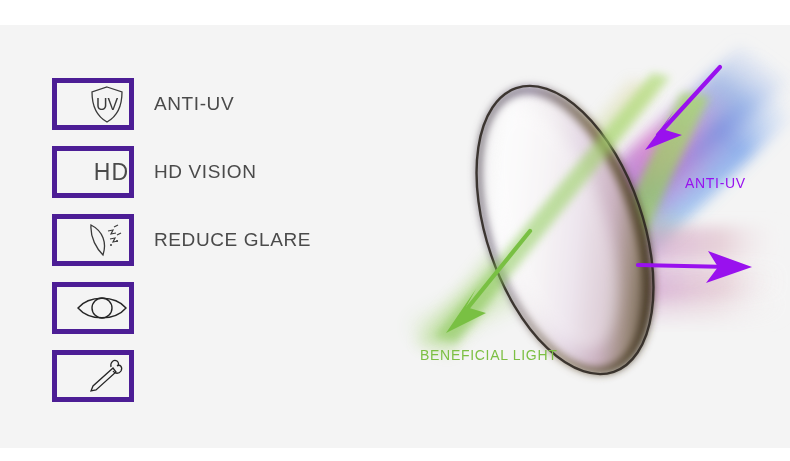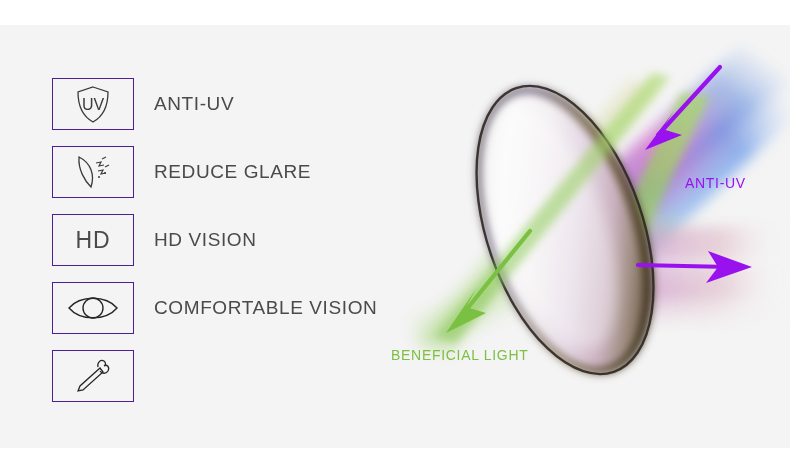--- a/index.html
+++ b/index.html
@@ -22,23 +22,23 @@
   
   .features{
     position:absolute;left:52px;top:78px;width:380px;
   }
   .feature-row{
     display:flex;align-items:center;
     height:52px;margin-bottom:16px;
   }
   .icon-box{
     width:82px;height:52px;
-    border:1px solid #4c1d95;
+    border:5px solid #4c1d95;
     background:transparent;
-    display:flex;align-items:center;justify-content:center;
+    display:flex;align-items:center;justify-content:flex-end;
     flex:0 0 auto;
     box-sizing:border-box;
   }
   .icon-box svg{display:block;}
   .feature-label{
     margin-left:20px;
     font-size:19px;
     letter-spacing:0.6px;
     color:#4a4a4a;
     white-space:nowrap;
@@ -56,71 +56,70 @@
   }
   .illus svg{position:absolute;left:0;top:0;}
   .beam-label{
     position:absolute;
     font-size:14px;
     letter-spacing:0.7px;
     white-space:nowrap;
     font-family:"Liberation Sans", sans-serif;
   }
   #label-anti-uv{left:295px;top:150px;color:#9911ee;}
-  #label-beneficial{left:1px;top:322px;color:#7cbf43;}
+  #label-beneficial{left:30px;top:322px;color:#7cbf43;}
 </style>
 </head>
 <body>
 
 <div id="page">
 
   <div class="bg-panel"></div>
 
   <div class="features">
 
     <div class="feature-row">
       <div class="icon-box">
         <svg width="44" height="44" viewBox="0 0 44 44">
           <path d="M22 5 L37 10 C37 26 31 35 22 40 C13 35 7 26 7 10 Z" fill="none" stroke="#3a3a3a" stroke-width="1.3"></path>
           <text x="22" y="28" text-anchor="middle" font-family="Liberation Sans, sans-serif" font-size="16" fill="#3a3a3a">UV</text>
         </svg>
       </div>
       <div class="feature-label">ANTI-UV</div>
+    </div>
+
+    <div class="feature-row">
+      <div class="icon-box">
+        <span class="txt-icon">HD</span>
+      </div>
+      <div class="feature-label">HD VISION</div>
     </div>
 
     <div class="feature-row">
       <div class="icon-box">
         <svg width="48" height="42" viewBox="0 0 48 42">
           <path d="M10 6 C22 12 26 24 22 36 C16 30 9 19 10 6 Z" fill="none" stroke="#3a3a3a" stroke-width="1.3"></path>
           <path d="M27 12 l5 -1 l-2 4 l5 -1" fill="none" stroke="#3a3a3a" stroke-width="1.2"></path>
           <path d="M29 20 l5 -1 l-2 4 l5 -1" fill="none" stroke="#3a3a3a" stroke-width="1.2"></path>
           <path d="M33 8 l4 -2" fill="none" stroke="#3a3a3a" stroke-width="1.2"></path>
           <path d="M36 16 l4 -2" fill="none" stroke="#3a3a3a" stroke-width="1.2"></path>
           <circle cx="30" cy="26" r="1" fill="#3a3a3a"></circle>
           <circle cx="36" cy="22" r="1" fill="#3a3a3a"></circle>
         </svg>
       </div>
       <div class="feature-label">REDUCE GLARE</div>
     </div>
 
     <div class="feature-row">
       <div class="icon-box">
-        <span class="txt-icon">HD</span>
-      </div>
-      <div class="feature-label">HD VISION</div>
-    </div>
-
-    <div class="feature-row">
-      <div class="icon-box">
         <svg width="54" height="32" viewBox="0 0 54 32">
           <path d="M3 16 C14 3 40 3 51 16 C40 29 14 29 3 16 Z" fill="none" stroke="#262626" stroke-width="1.4"></path>
           <circle cx="27" cy="16" r="10" fill="none" stroke="#262626" stroke-width="1.4"></circle>
         </svg>
       </div>
-      <div class="feature-label">COMFORTABLE VISION</div>
     </div>
 
     <div class="feature-row">
       <div class="icon-box">
         <svg width="46" height="42" viewBox="0 0 46 42">
           <path d="M8 36 L10 31 L30 13 L33 17 L13 35 Z" fill="none" stroke="#262626" stroke-width="1.3"></path>
           <path d="M28 12 C27 7 31 4 34 6 C36 7.5 36 10 34 11 C37 9 40 12 38 16 C36 19 32 19 30 16" fill="none" stroke="#262626" stroke-width="1.3"></path>
         </svg>
       </div>
     </div>

